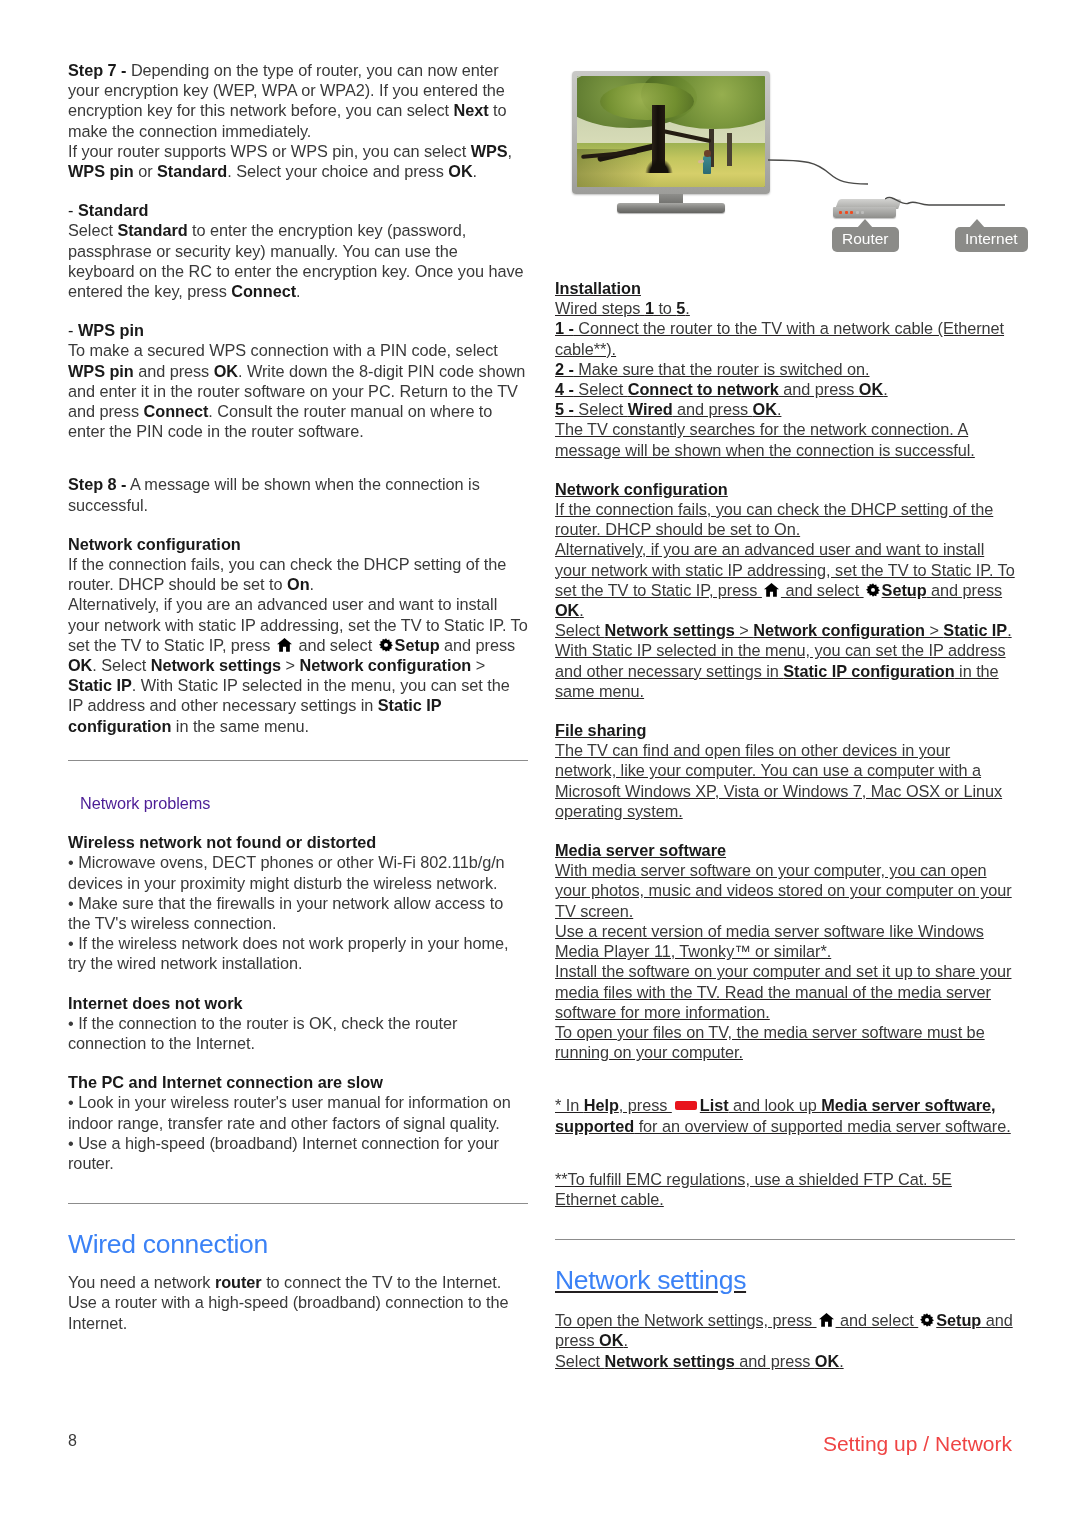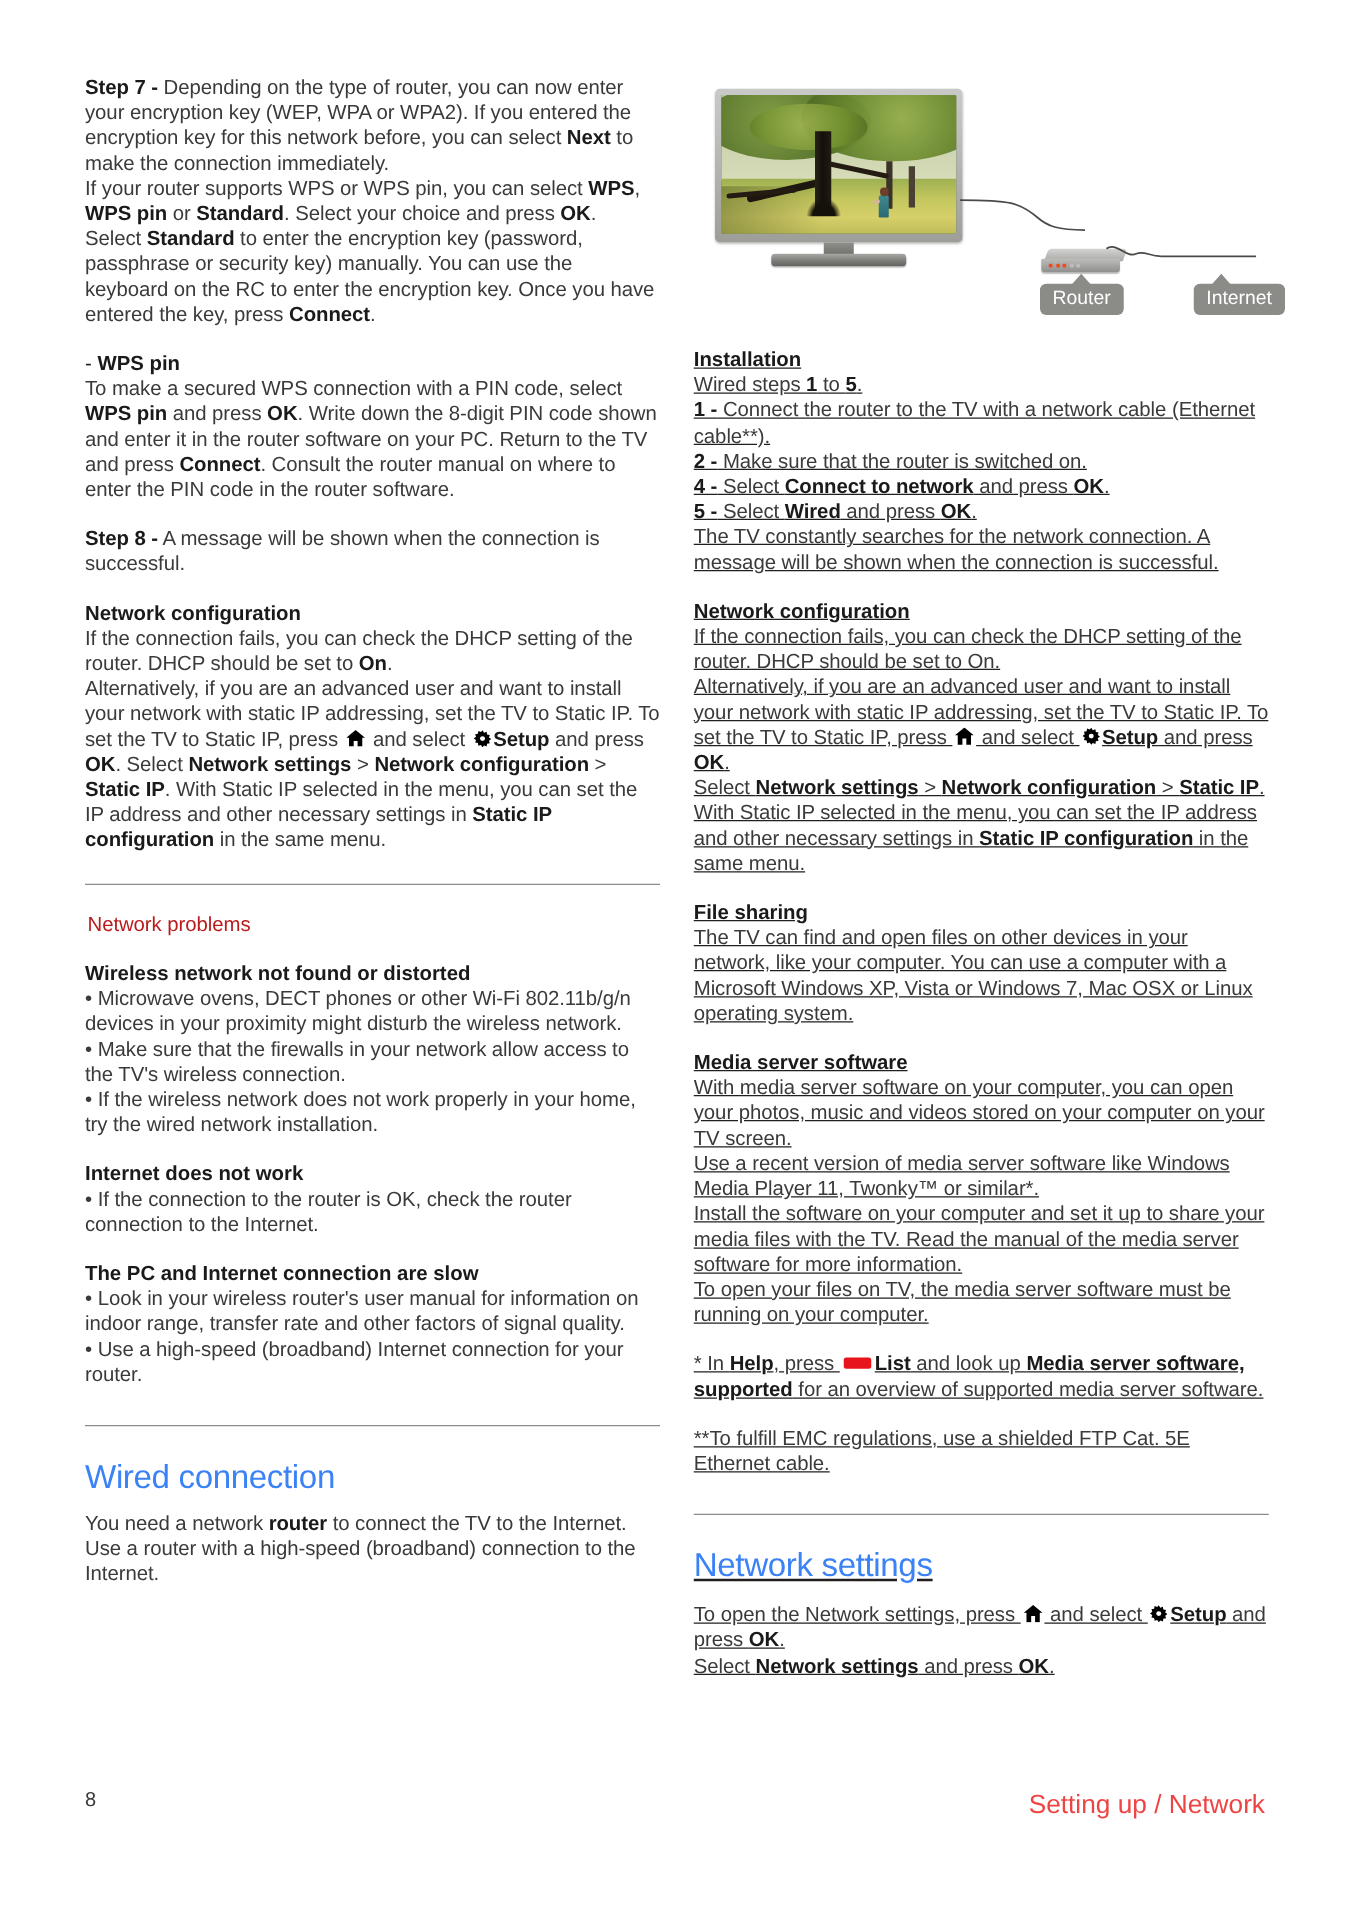--- a/index.html
+++ b/index.html
@@ -18,21 +18,21 @@
   .col-left  { left:68px;  }
   .col-right { left:555px; width:460px;text-decoration:underline; }
 
   p, .para {
     margin:0;
     font-size:16.3px;
     line-height:20.2px;
     color:#3a3a3a;
     letter-spacing:-0.05px;
   }
-  .para.gap { margin-top:19px; }
+  .para.gap { margin-top:33px; }
   b, .b { font-weight:bold; color:#1a1a1a; }
 
   h3.sub {
     margin:0;
     font-size:16.3px;
     line-height:20.2px;
     font-weight:bold;
     color:#1a1a1a;
   }
   h3.sub.gap { margin-top:19px; }
@@ -40,25 +40,25 @@
   h2.section {
     margin:0;
     font-size:26.5px;
     line-height:32px;
     font-weight:normal;
     color:#3b82f6;
     letter-spacing:-0.3px;
   }
 
   .plain-head {
-    margin:2px;
+    margin:12px;
     font-size:16.3px;
     line-height:20.2px;
     font-weight:normal;
-    color:#b91c1c;
+    color:#4c1d95;
   }
 
   .rule {
     border:0; border-top:1px solid #8c8c8c;
     margin:0; height:0;
   }
 
   
   .ico { display:inline-block; vertical-align:-1px; }
   .ico svg { display:block; }
@@ -184,20 +184,21 @@
 </style>
 </head>
 <body>
 
 <div class="page">
 
   <div class="col col-left">
 
     <p class="para"><b>Step 7 -</b><span> Depending on the type of router, you can now enter your encryption key (WEP, WPA or WPA2). If you entered the encryption key for this network before, you can select </span><b>Next</b><span> to make the connection immediately.</span><br><span>If your router supports WPS or WPS pin, you can select </span><b>WPS</b><span>, </span><b>WPS pin</b><span> or </span><b>Standard</b><span>. Select your choice and press </span><b>OK</b><span>.</span></p>
 
+    <h3 class="sub gap"><span style="font-weight:normal">- </span><span>Standard</span></h3>
     <p class="para"><span>Select </span><b>Standard</b><span> to enter the encryption key (password, passphrase or security key) manually. You can use the keyboard on the RC to enter the encryption key. Once you have entered the key, press </span><b>Connect</b><span>.</span></p>
 
     <h3 class="sub gap"><span style="font-weight:normal">- </span><span>WPS pin</span></h3>
     <p class="para"><span>To make a secured WPS connection with a PIN code, select </span><b>WPS pin</b><span> and press </span><b>OK</b><span>. Write down the 8-digit PIN code shown and enter it in the router software on your PC. Return to the TV and press </span><b>Connect</b><span>. Consult the router manual on where to enter the PIN code in the router software.</span></p>
 
     <p class="para gap"><b>Step 8 -</b><span> A message will be shown when the connection is successful.</span></p>
 
     <h3 class="sub gap">Network configuration</h3>
     <p class="para"><span>If the connection fails, you can check the DHCP setting of the router. DHCP should be set to </span><b>On</b><span>.</span><br><span>Alternatively, if you are an advanced user and want to install your network with static IP addressing, set the TV to Static IP. To set the TV to Static IP, press </span><span class="ico ico-home"><svg viewBox="0 0 24 22">
             <path fill="#000" d="M12 0 L24 10 L20.5 10 L20.5 22 L14.5 22 L14.5 14 L9.5 14 L9.5 22 L3.5 22 L3.5 10 L0 10 Z"></path>

